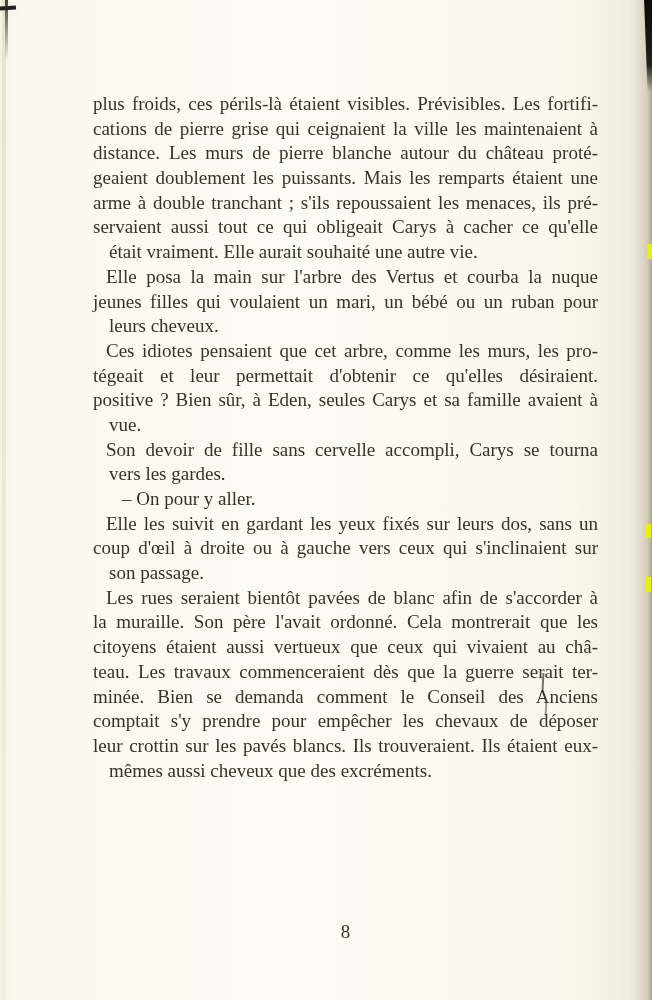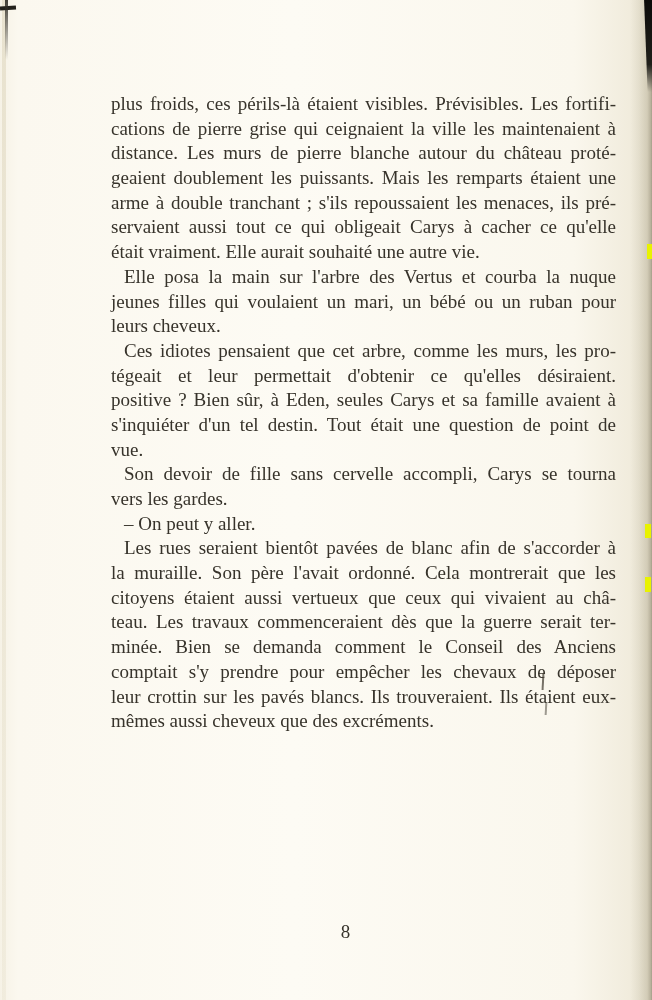--- a/index.html
+++ b/index.html
@@ -18,36 +18,36 @@
       linear-gradient(90deg,
         #f6f2e6 0px, #fbf8ef 18px, #fdfbf4 45%,
         #faf7ed 88%, #f1ecdd 96.5%, #e4dfcc 100%);
     color: var(--ink);
   }
   .scan-page { position: absolute; inset: 0; }
 
   
   .text-block {
     position: absolute;
-    left: 111px;
+    left: 93px;
     top: 92px;
     width: 505px;
     font-size: 19px;
     line-height: 24.7px;
     color: var(--ink);
   }
   .line {
     text-align: justify;
     text-align-last: justify;
     white-space: normal;
     height: 24.7px;
     overflow: visible;
   }
   .line.indent { text-indent: 13px; }
-  .line.last { text-align-last: left; }
+  .line.last { text-align-last: left; margin-left: 16px; }
 
   .folio {
     position: absolute;
     left: 93px;
     top: 921px;
     width: 505px;
     text-align: center;
     font-size: 19px;
     color: var(--ink);
   }
@@ -104,29 +104,33 @@
       </div>
       <div>
         <div class="line indent">Elle posa la main sur l'arbre des Vertus et courba la nuque</div>
         <div class="line">jeunes filles qui voulaient un mari, un bébé ou un ruban pour</div>
         <div class="line last">leurs cheveux.</div>
       </div>
       <div>
         <div class="line indent">Ces idiotes pensaient que cet arbre, comme les murs, les pro-</div>
         <div class="line">tégeait et leur permettait d'obtenir ce qu'elles désiraient.</div>
         <div class="line">positive ? Bien sûr, à Eden, seules Carys et sa famille avaient à</div>
-        <div class="line">s'inquiéter d'un tel destin. Tout était une question de point de</div>
         <div class="line last">vue.</div>
       </div>
       <div>
         <div class="line indent">Son devoir de fille sans cervelle accompli, Carys se tourna</div>
         <div class="line last">vers les gardes.</div>
       </div>
       <div>
-        <div class="line indent last">– On peut y aller.</div>
+        <div class="line indent last">– On pour y aller.</div>
+      </div>
+      <div>
+        <div class="line indent">Elle les suivit en gardant les yeux fixés sur leurs dos, sans un</div>
+        <div class="line">coup d'œil à droite ou à gauche vers ceux qui s'inclinaient sur</div>
+        <div class="line last">son passage.</div>
       </div>
       <div>
         <div class="line indent">Les rues seraient bientôt pavées de blanc afin de s'accorder à</div>
         <div class="line">la muraille. Son père l'avait ordonné. Cela montrerait que les</div>
         <div class="line">citoyens étaient aussi vertueux que ceux qui vivaient au châ-</div>
         <div class="line">teau. Les travaux commenceraient dès que la guerre serait ter-</div>
         <div class="line">minée. Bien se demanda comment le Conseil des Anciens</div>
         <div class="line">comptait s'y prendre pour empêcher les chevaux de déposer</div>
         <div class="line">leur crottin sur les pavés blancs. Ils trouveraient. Ils étaient eux-</div>
         <div class="line last">mêmes aussi cheveux que des excréments.</div>

